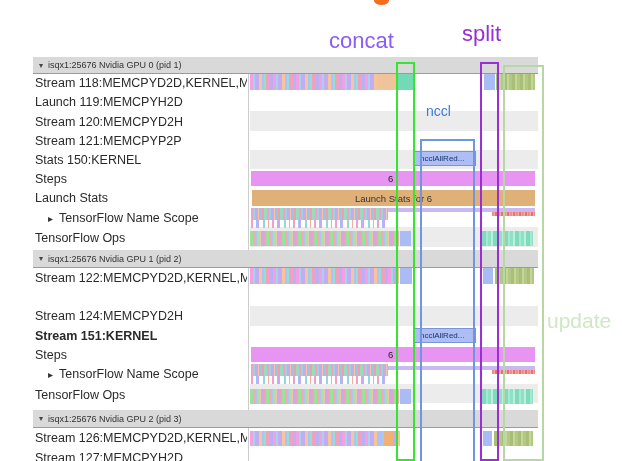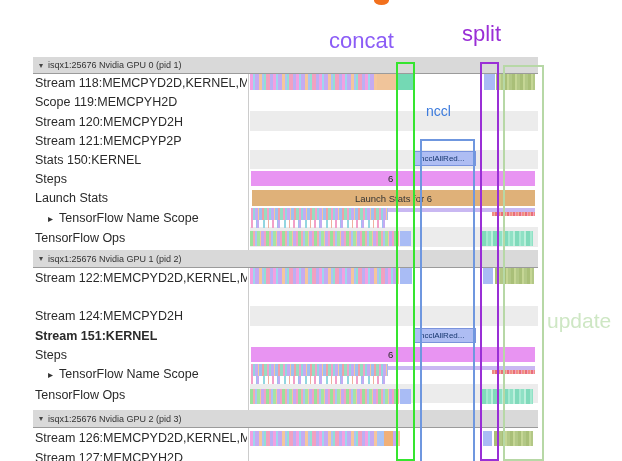--- a/index.html
+++ b/index.html
@@ -49,21 +49,21 @@
   <div class="stripe" style="top:384px;height:19px;"></div>
 
   <div class="divider"></div>
 
   <div class="band" style="top:57px;">
     <span class="tri">▾</span>
     <span>isqx1:25676 Nvidia GPU 0 (pid 1)</span>
   </div>
 
   <div class="rowlabel" style="top:76px;">Stream 118:MEMCPYD2D,KERNEL,ME</div>
-  <div class="rowlabel" style="top:95px;">Scope 119:MEMCPYH2D</div>
+  <div class="rowlabel" style="top:95px;">Launch 119:MEMCPYH2D</div>
   <div class="rowlabel" style="top:115px;">Stream 120:MEMCPYD2H</div>
   <div class="rowlabel" style="top:134px;">Stream 121:MEMCPYP2P</div>
   <div class="rowlabel" style="top:153px;">Stats 150:KERNEL</div>
   <div class="rowlabel" style="top:172px;">Steps</div>
   <div class="rowlabel" style="top:191px;">Launch Stats</div>
   <div class="rowlabel indent" style="top:211px;"><span class="tri">▸</span><span>TensorFlow Name Scope</span></div>
   <div class="rowlabel" style="top:231px;">TensorFlow Ops</div>
 
   <div class="bar g-multi" style="left:250px;top:74px;width:147px;height:16px;"></div>
   <div class="bar" style="left:377px;top:74px;width:20px;height:16px;background:#f0c49a;z-index:11;"></div>

